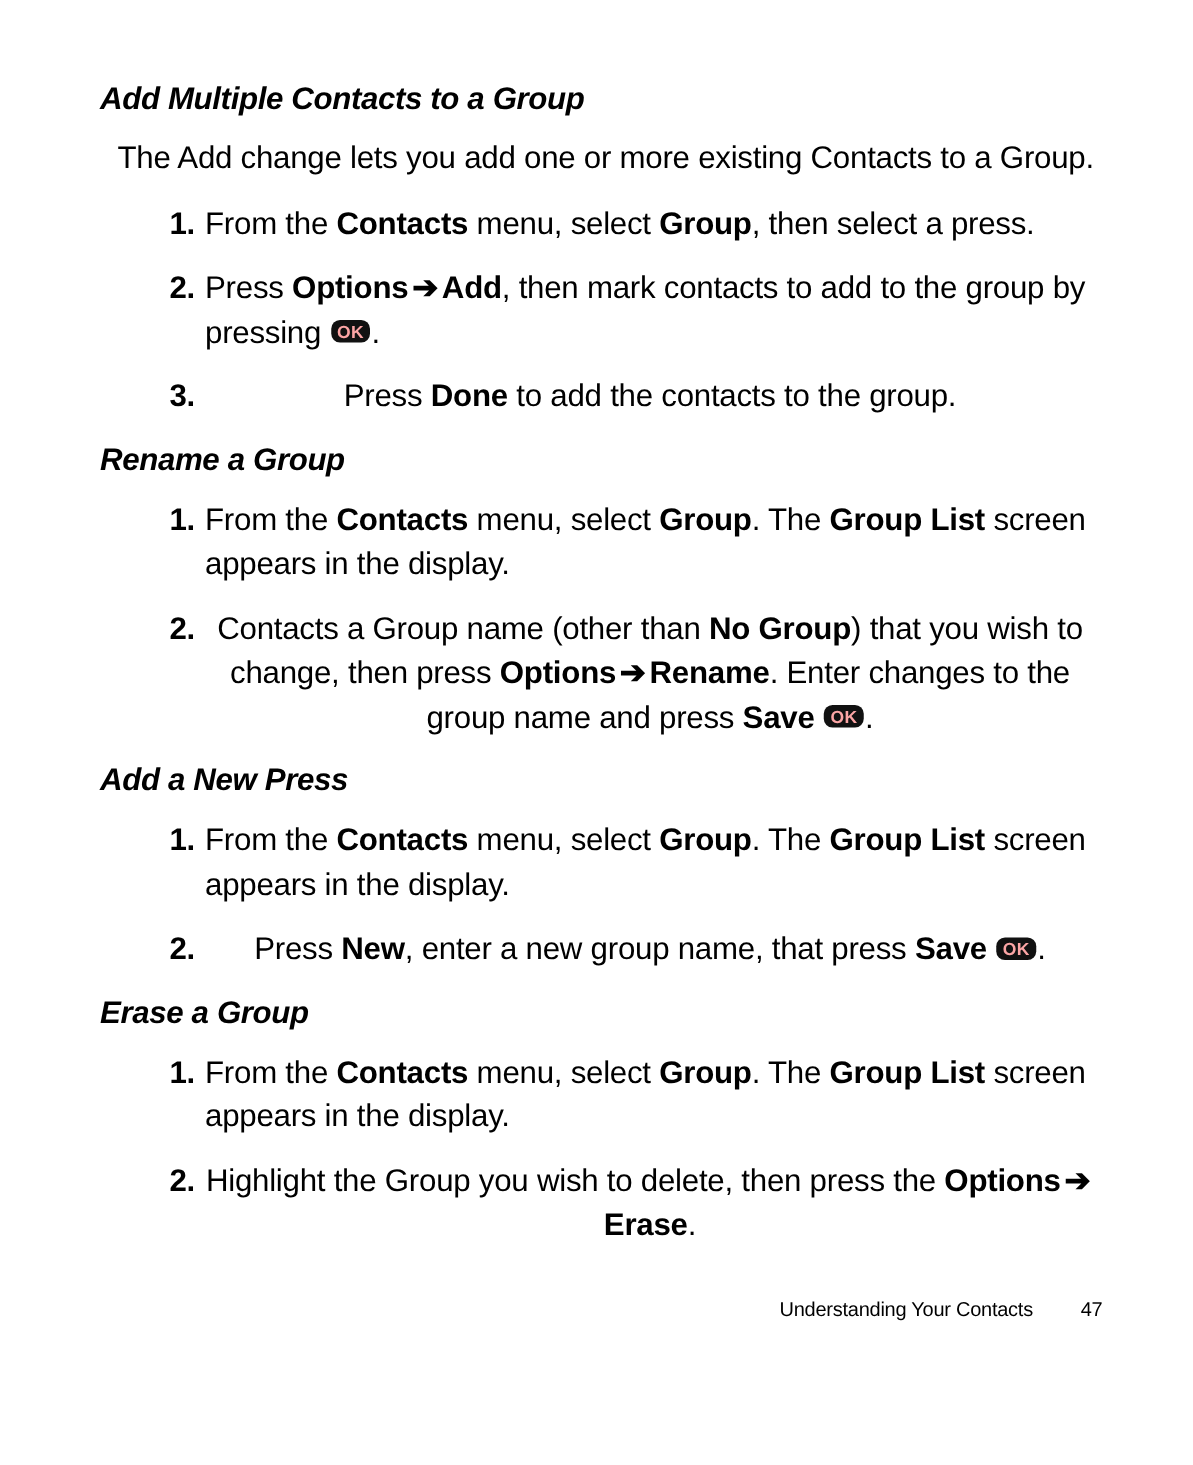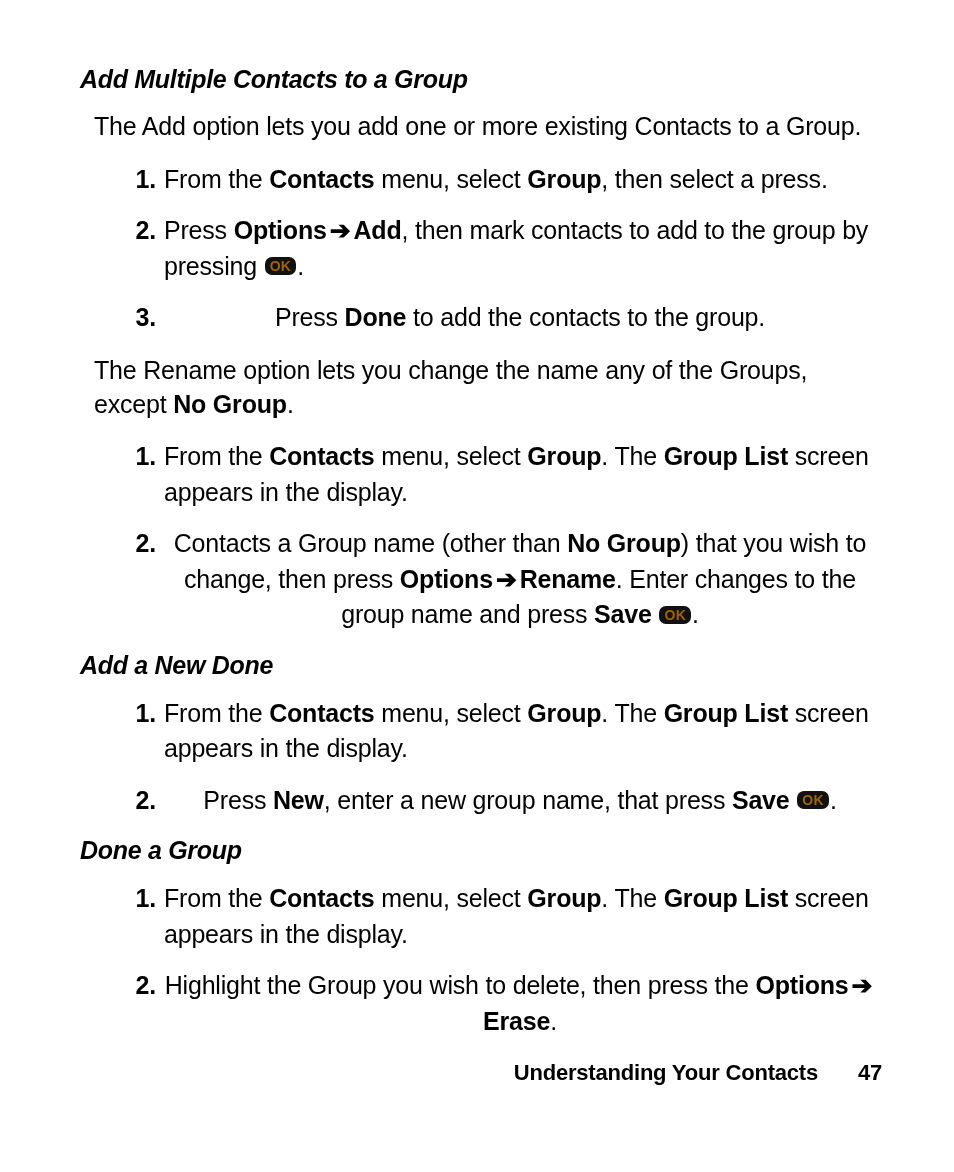--- a/index.html
+++ b/index.html
@@ -63,67 +63,66 @@
     font-weight: 700;
     display: inline-block;
     margin: 0 3px;
     vertical-align: baseline;
   }
   .ok-btn {
     display: inline-flex;
     align-items: center;
     justify-content: center;
     background: #111;
-    color: #a16207;
+    color: #fca5a5;
     font-weight: 700;
     font-size: 14px;
     border-radius: 7px;
     padding: 2px 5px 2px 5px;
     line-height: 1;
     vertical-align: middle;
     margin: 0 1px;
     letter-spacing: 0.3px;
     font-stretch: normal;
     position: relative;
     top: -2px;
   }
   .footer {
     position: absolute;
-    bottom: 18px;
+    bottom: 46px;
     right: 72px;
-    font-size: 22px;
+    font-size: 16px;
     font-stretch: condensed;
     letter-spacing: -0.2px;
-    font-weight: bold;
   }
   .footer .pageno { margin-left: 34px; }
 </style>
 </head>
 <body>
 
 <div class="page">
   <div id="content">
       <h3 class="section-heading">Add Multiple Contacts to a Group</h3>
-      <p class="intro"><span>The Add option lets you add one or more existing Contacts to a Group.</span></p>
+      <p class="intro"><span>The Add change lets you add one or more existing Contacts to a Group.</span></p>
       <ol class="steps">
         <li><span>From the </span><span class="b">Contacts</span><span> menu, select </span><span class="b">Group</span><span>, then select a press.</span></li>
         <li><span>Press </span><span class="b">Options</span><span class="arrow"> ➔ </span><span class="b">Add</span><span>, then mark contacts to add to the group by pressing </span><span class="ok-btn">OK</span><span>.</span></li>
         <li><span>Press </span><span class="b">Done</span><span> to add the contacts to the group.</span></li>
       </ol>
-      <p class="intro"><span>The Rename option lets you change the name any of the Groups, except </span><span class="b">No Group</span><span>.</span></p>
+      <h3 class="section-heading">Rename a Group</h3>
       <ol class="steps">
         <li><span>From the </span><span class="b">Contacts</span><span> menu, select </span><span class="b">Group</span><span>. The </span><span class="b">Group List</span><span> screen appears in the display.</span></li>
         <li><span>Contacts a Group name (other than </span><span class="b">No Group</span><span>) that you wish to change, then press </span><span class="b">Options</span><span class="arrow"> ➔ </span><span class="b">Rename</span><span>.   Enter changes to the group name and press </span><span class="b">Save</span><span> </span><span class="ok-btn">OK</span><span>.</span></li>
       </ol>
-      <h3 class="section-heading">Add a New Done</h3>
+      <h3 class="section-heading">Add a New Press</h3>
       <ol class="steps">
         <li><span>From the </span><span class="b">Contacts</span><span> menu, select </span><span class="b">Group</span><span>. The </span><span class="b">Group List</span><span> screen appears in the display.</span></li>
         <li><span>Press </span><span class="b">New</span><span>, enter a new group name, that press </span><span class="b">Save</span><span> </span><span class="ok-btn">OK</span><span>.</span></li>
       </ol>
-      <h3 class="section-heading">Done a Group</h3>
+      <h3 class="section-heading">Erase a Group</h3>
       <ol class="steps">
         <li><span>From the </span><span class="b">Contacts</span><span> menu, select </span><span class="b">Group</span><span>. The </span><span class="b">Group List</span><span> screen appears in the display.</span></li>
         <li><span>Highlight the Group you wish to delete, then press the </span><span class="b">Options</span><span class="arrow"> ➔ </span><span class="b">Erase</span><span>.</span></li>
       </ol>
     </div>
   <div class="footer">
     <span>Understanding Your Contacts</span>
     <span class="pageno">47</span>
   </div>
 </div>

